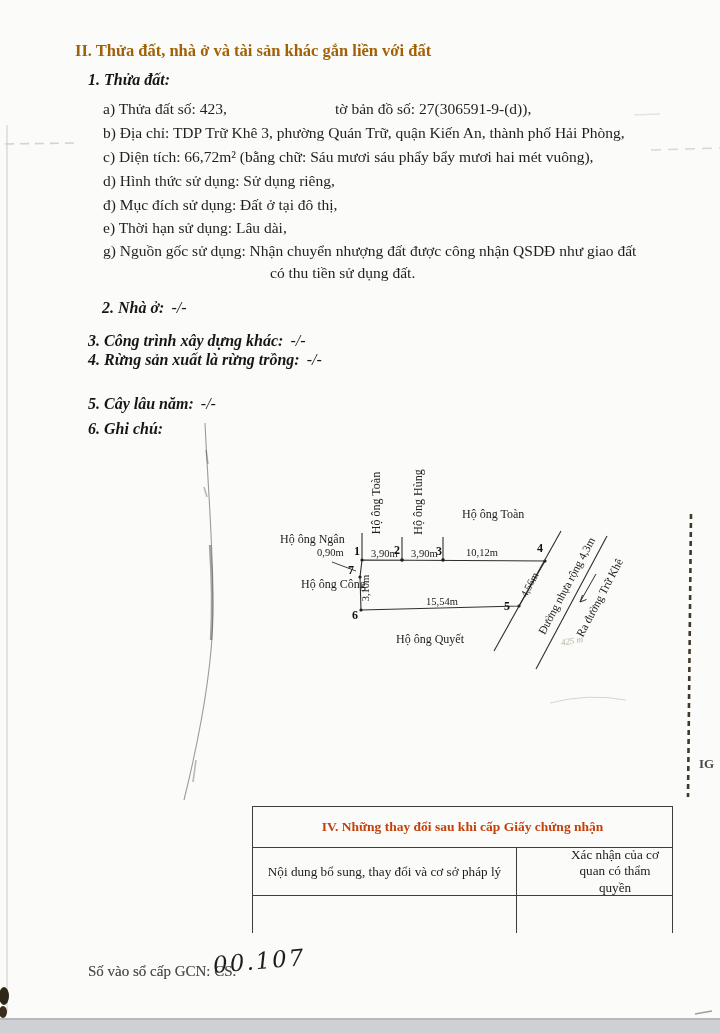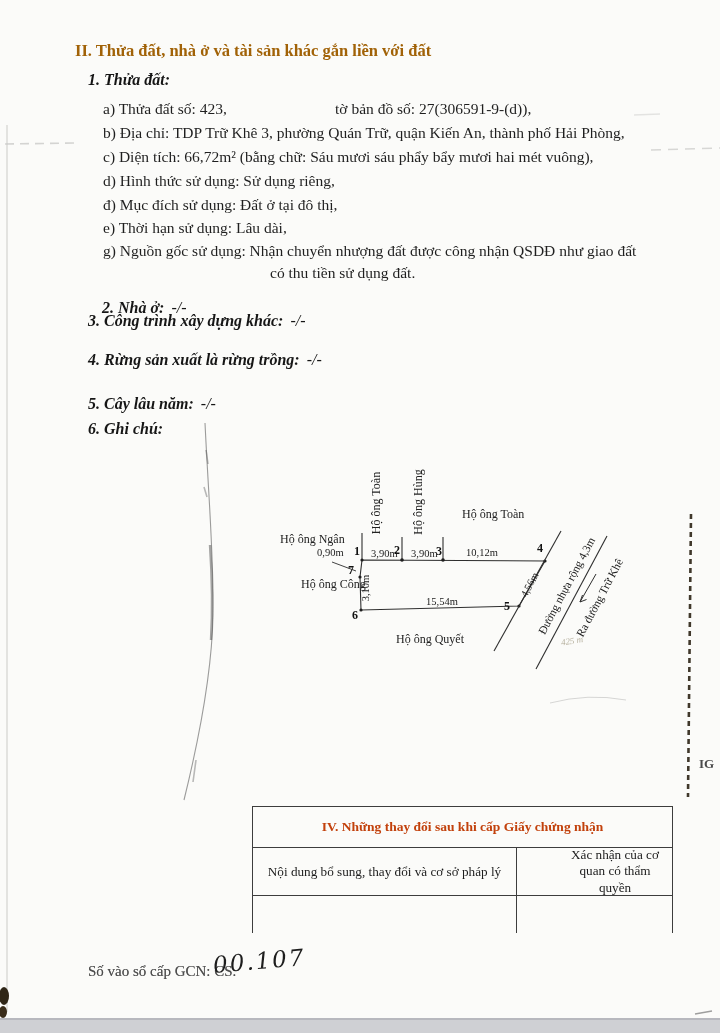--- a/index.html
+++ b/index.html
@@ -103,21 +103,21 @@
 <div class="t body-line" style="left:103px;top:148px;">c) Diện tích: 66,72m² (bằng chữ: Sáu mươi sáu phẩy bẩy mươi hai mét vuông),</div>
 <div class="t body-line" style="left:103px;top:172px;">d) Hình thức sử dụng: Sử dụng riêng,</div>
 <div class="t body-line" style="left:103px;top:196px;">đ) Mục đích sử dụng: Đất ở tại đô thị,</div>
 <div class="t body-line" style="left:103px;top:219px;">e) Thời hạn sử dụng: Lâu dài,</div>
 <div class="t body-line" style="left:103px;top:242px;">g) Nguồn gốc sử dụng: Nhận chuyển nhượng đất được công nhận QSDĐ như giao đất</div>
 <div class="t body-line" style="left:250px;top:264px;margin-left:20px;">có thu tiền sử dụng đất.</div>
 
 <div class="t num-item" style="left:102px;top:299px;">
   <span>2. Nhà ở:</span><span class="val">-/-</span>
 </div>
-<div class="t num-item" style="left:88px;top:312px;">
+<div class="t num-item" style="left:88px;top:332px;">
   <span>3. Công trình xây dựng khác:</span><span class="val">-/-</span>
 </div>
 <div class="t num-item" style="left:88px;top:351px;">
   <span>4. Rừng sản xuất là rừng trồng:</span><span class="val">-/-</span>
 </div>
 <div class="t num-item" style="left:88px;top:395px;">
   <span>5. Cây lâu năm:</span><span class="val">-/-</span>
 </div>
 <div class="t num-item" style="left:88px;top:420px;">
   <span>6. Ghi chú:</span><span class="val"></span>

